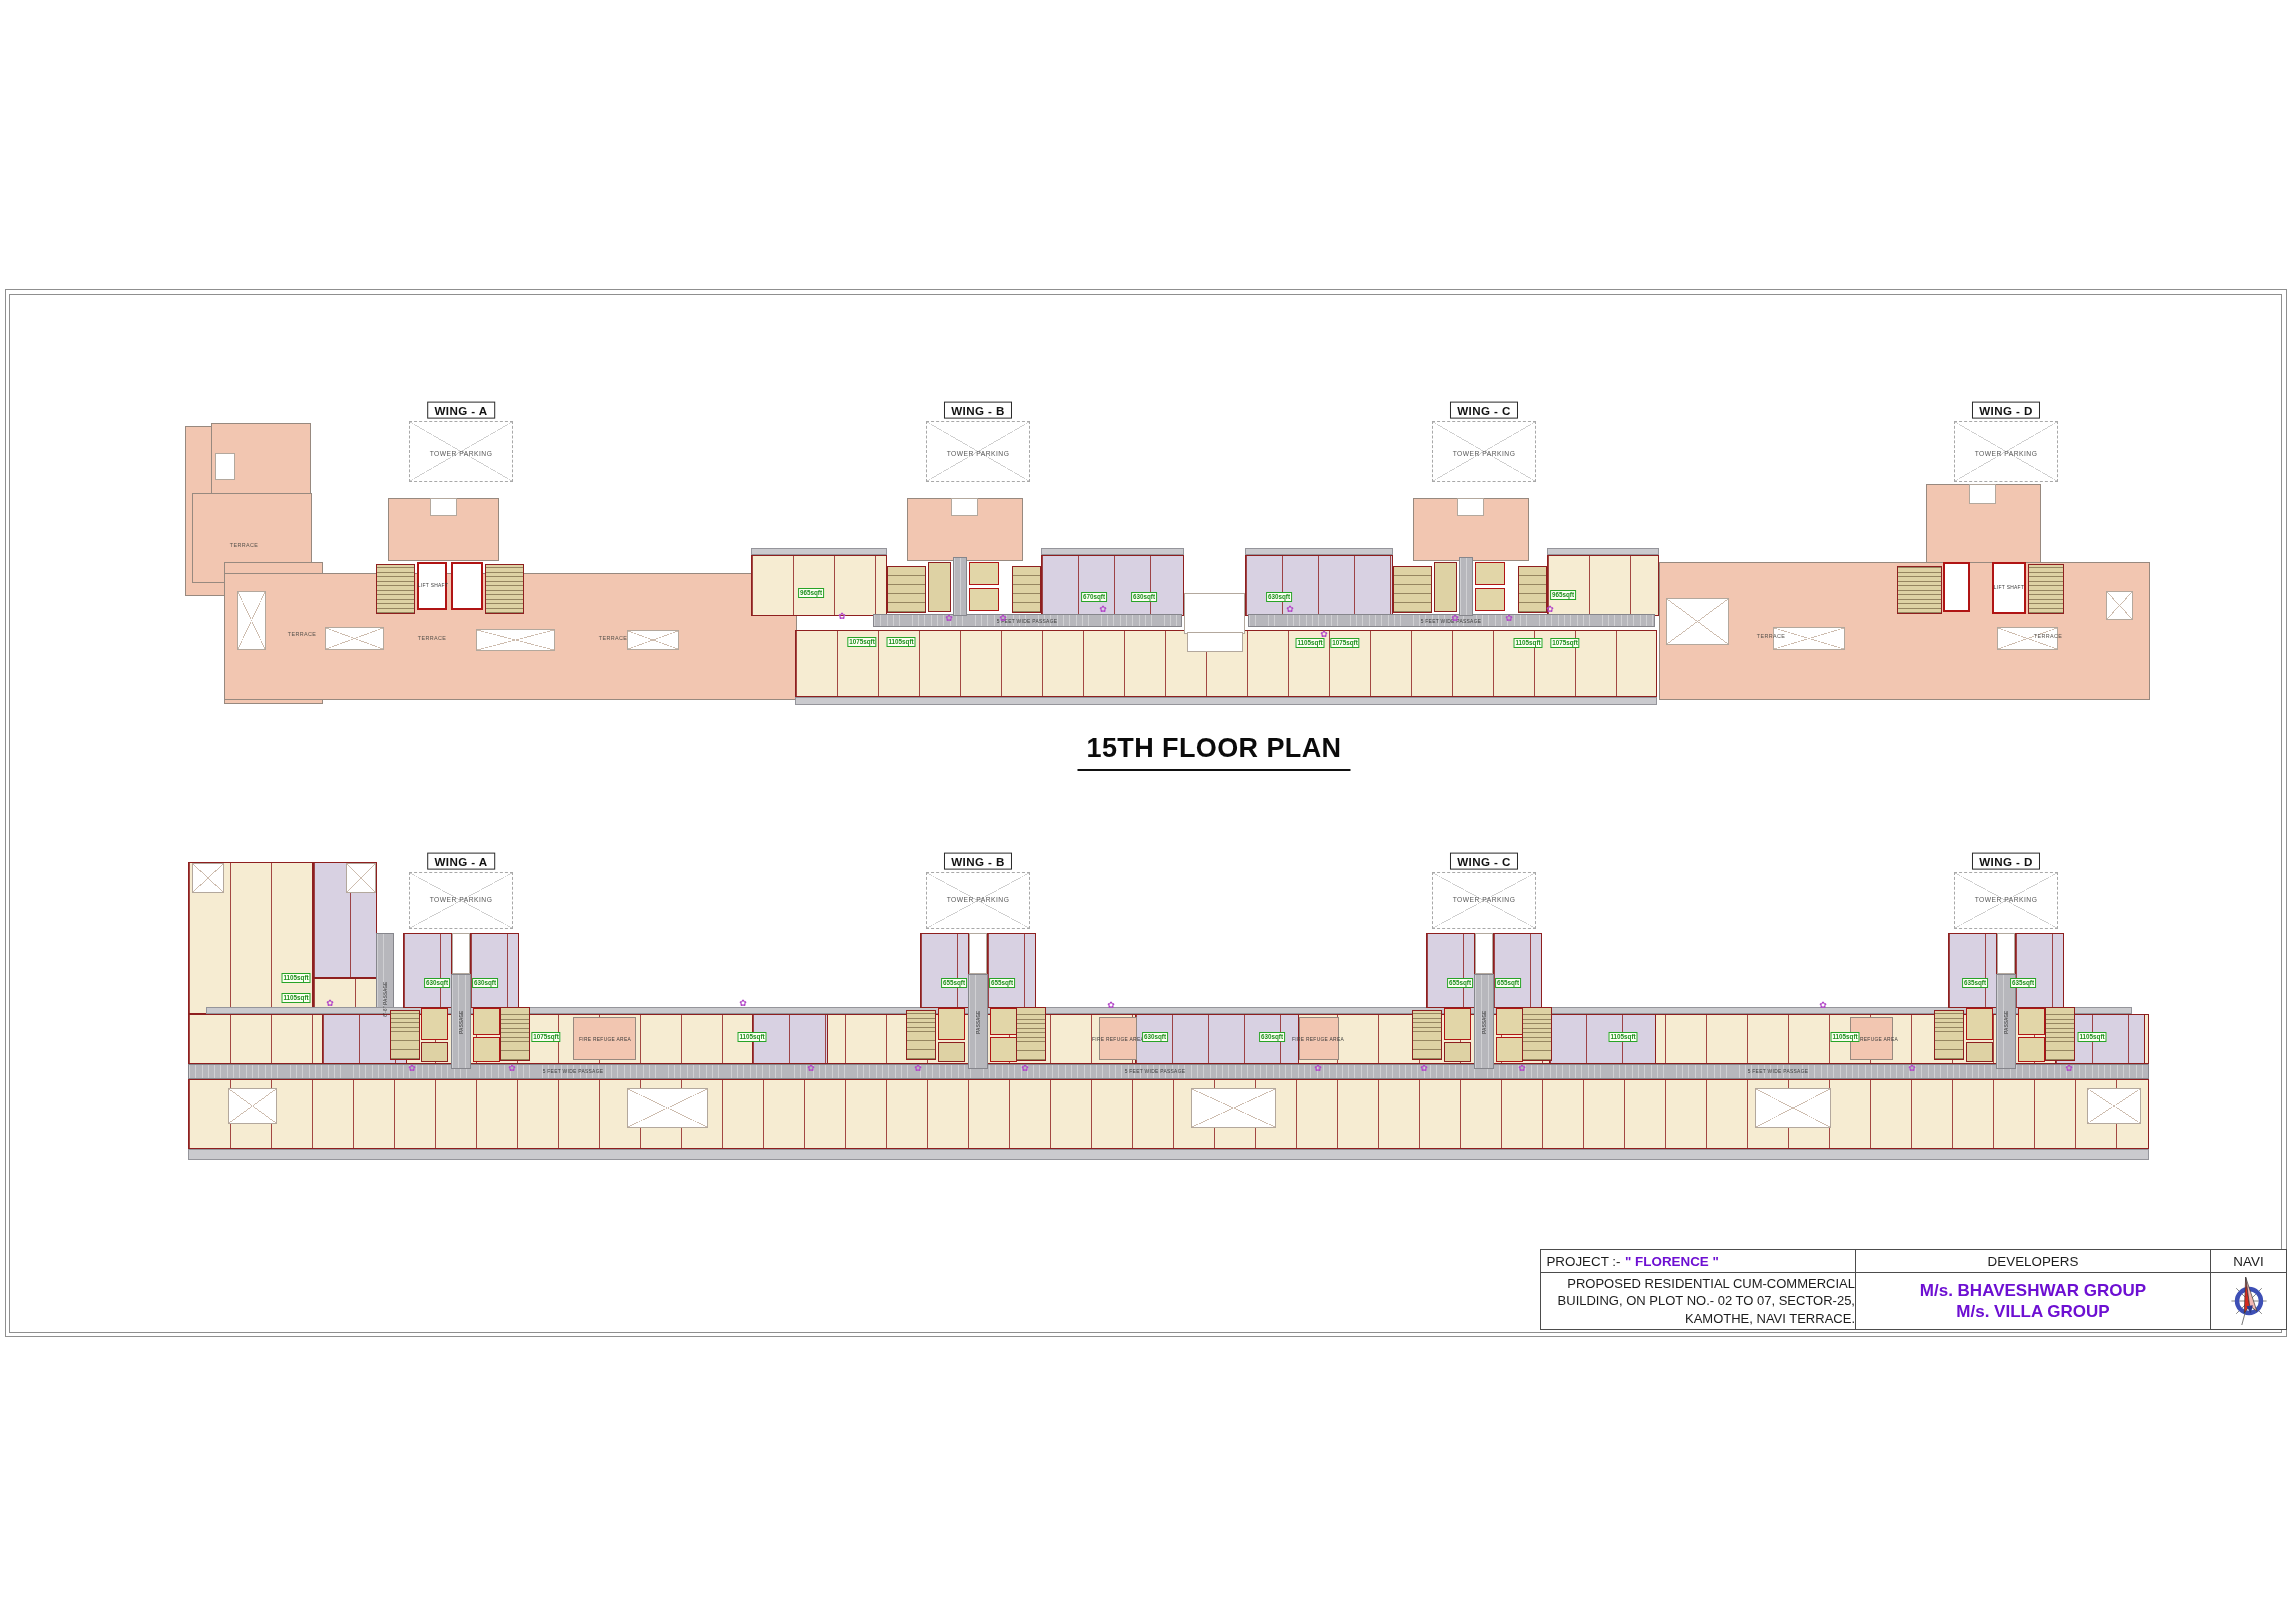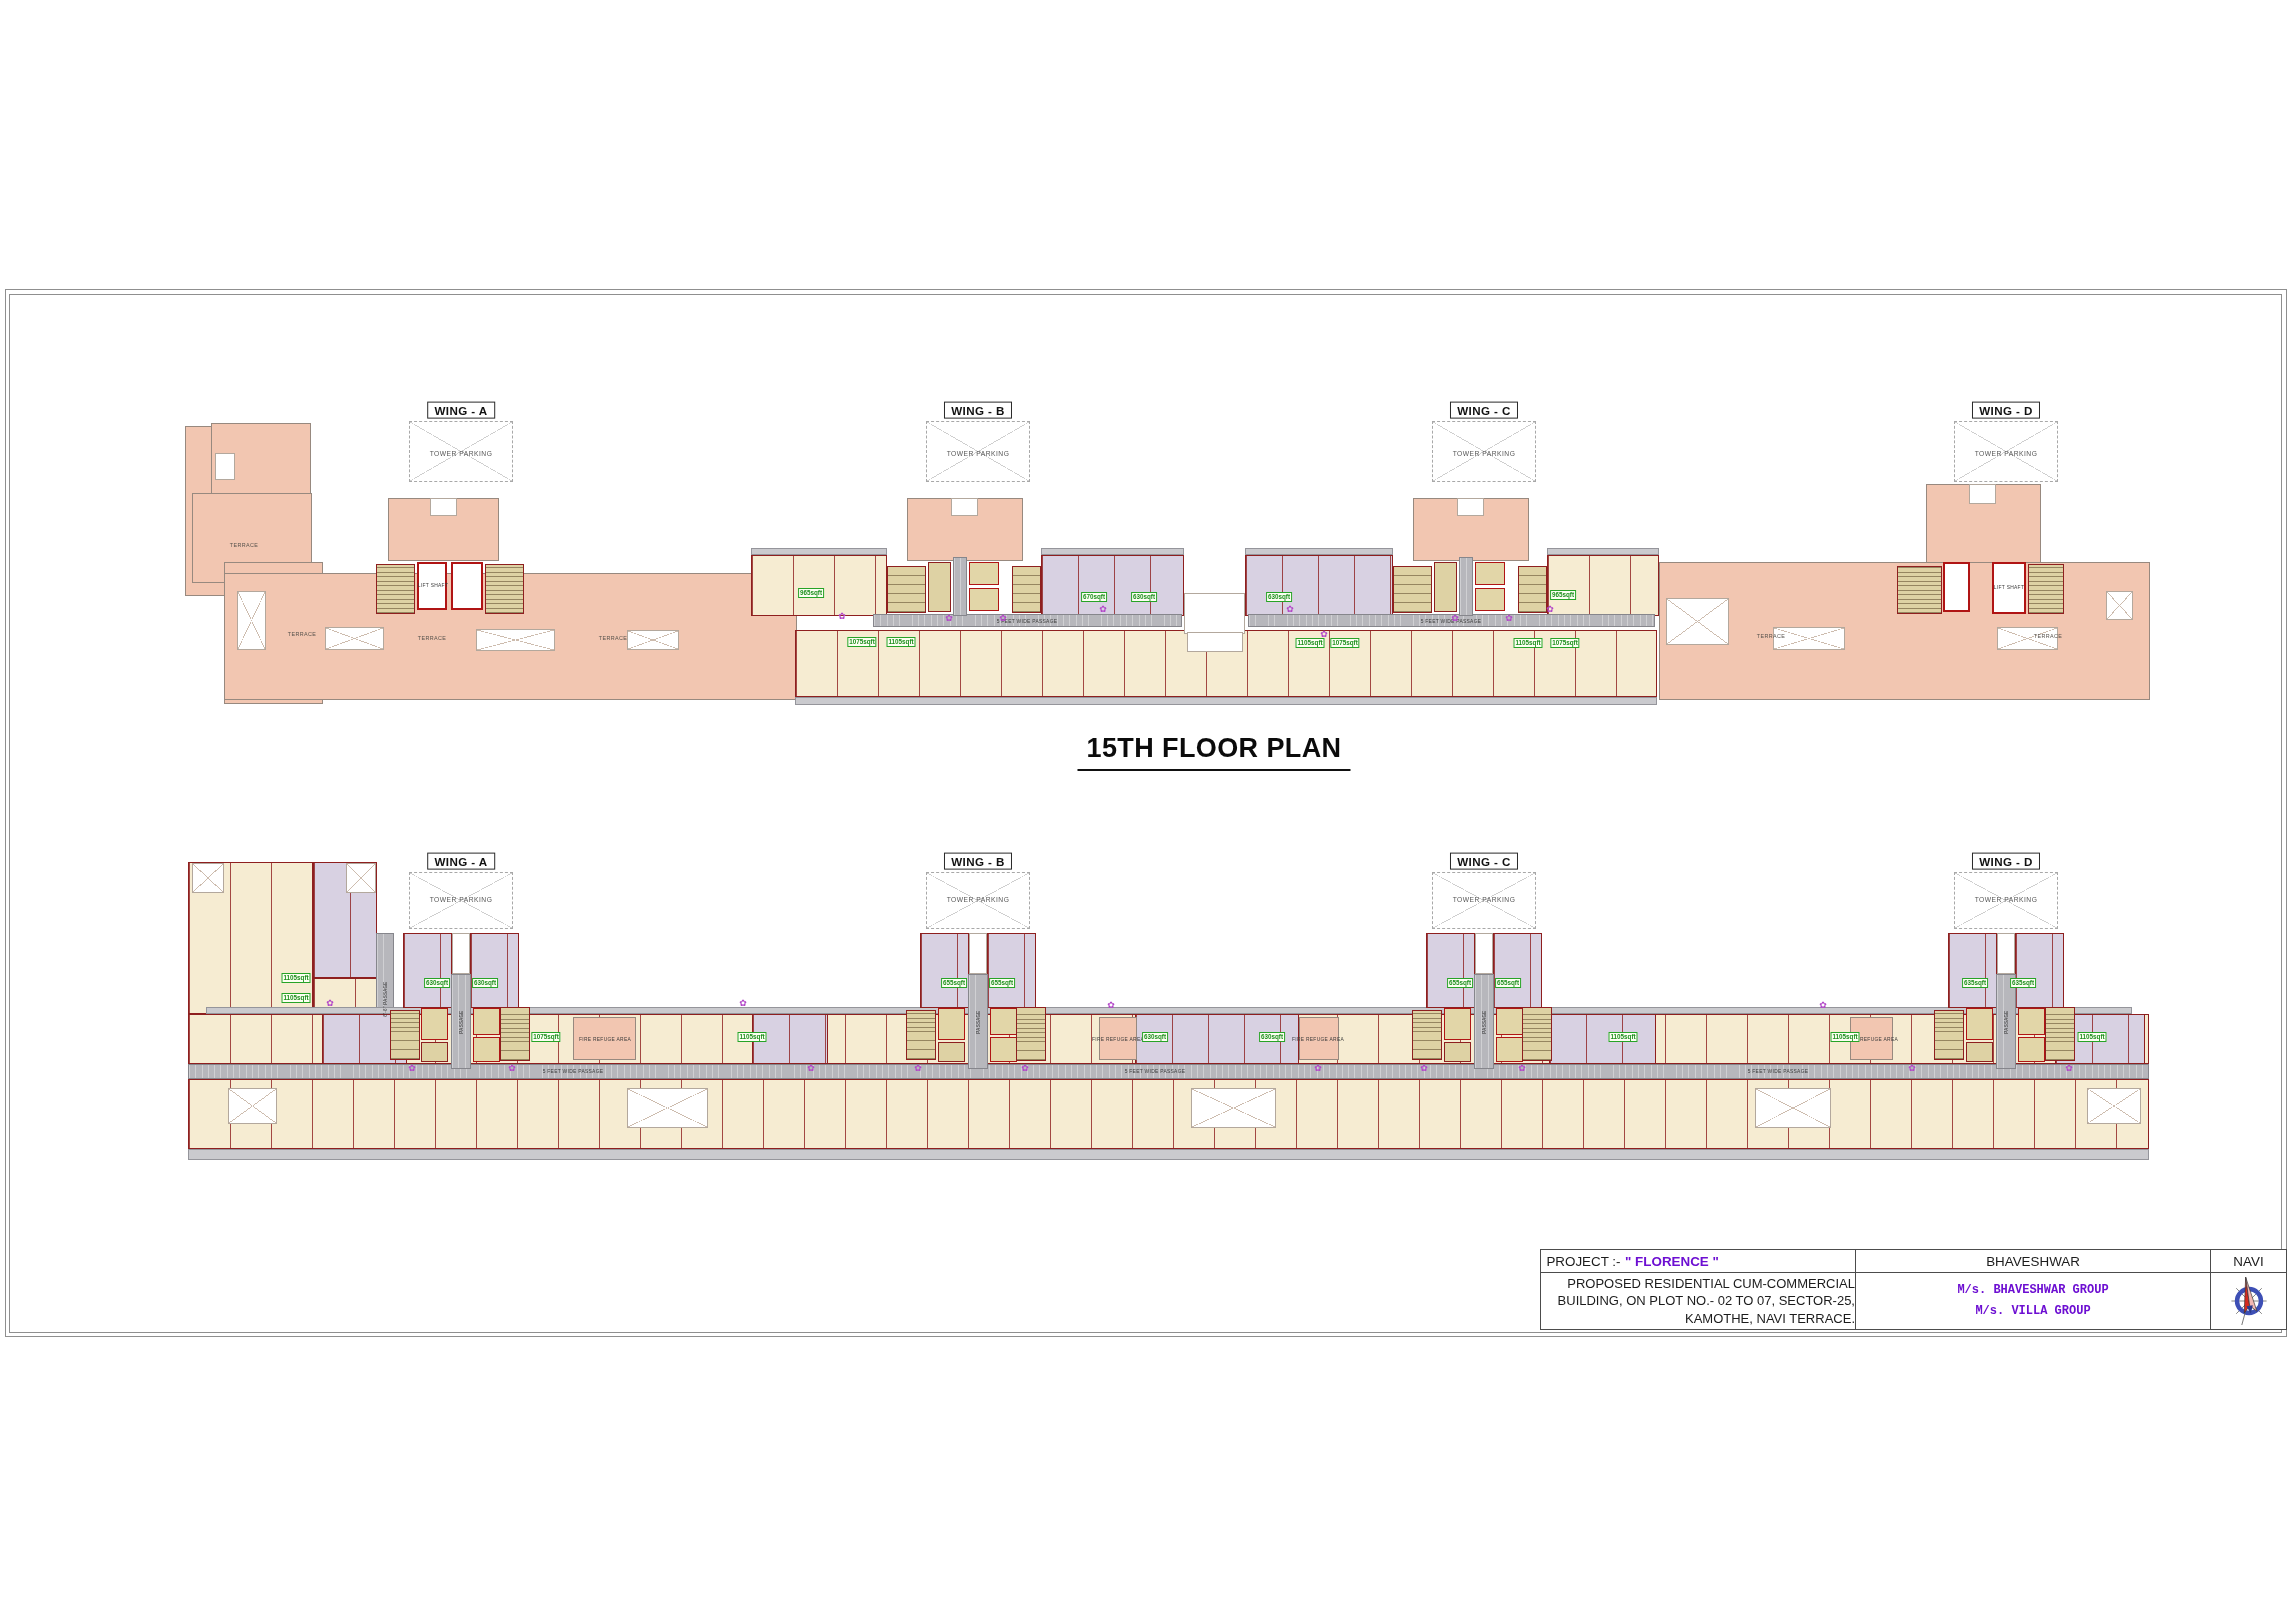--- a/index.html
+++ b/index.html
@@ -49,21 +49,21 @@
   #tblock{position:absolute;left:1540px;top:1249px;width:745px;height:79px;border:1.3px solid #4c4c4c;
           display:grid;grid-template-columns:315px 355px 75px;grid-template-rows:23px 56px;
           background:#fff;font-size:13.4px;color:#1c1c1c;z-index:40;}
   #tblock > div{box-sizing:border-box;border-right:1.1px solid #4c4c4c;border-bottom:1.1px solid #4c4c4c;overflow:hidden;}
   #tblock > div:nth-child(3n){border-right:none;}
   #tblock > div:nth-child(n+4){border-bottom:none;}
   .tb-c{display:flex;align-items:center;justify-content:center;text-align:center;}
   .tb-l{display:flex;align-items:center;padding-left:5.4px;}
   .purple{color:#6d0fd2;font-weight:bold;}
   .addr{font-size:13px;line-height:17.5px;padding:1.8px 0 0 5.4px;text-align:right;}
-  .devs{flex-direction:column;font-size:12px;line-height:21.5px;font-family:Liberation Mono, monospace;}
+  .devs{flex-direction:column;font-size:17px;line-height:21.5px;}
 </style>
 </head>
 <body>
 
 <div id="sheet">
   <div class="frame" style="left:4.5px;top:289px;width:2280px;height:1046px;"></div>
   <div class="frame" style="left:9px;top:294px;width:2271px;height:1037px;"></div>
 
   <div class="plan">
       <div class="blk sal" style="left: 185px; top: 426px; width: 52px; height: 170px;"></div>
@@ -290,21 +290,21 @@
       <div class="lbl flower" style="left: 2069px; top: 1068px;">✿</div>
     </div>
 
   <div id="title1" class="plan-title">15TH FLOOR PLAN</div>
 
   <div id="tblock">
     <div class="tb-l">
       <span>PROJECT :-</span>
       <span class="purple" style="margin-left:4.5px;">" FLORENCE "</span>
     </div>
-    <div class="tb-c">BHAVESHWAR</div>
+    <div class="tb-c">DEVELOPERS</div>
     <div class="tb-c">NAVI</div>
     <div class="addr">
       <div>PROPOSED RESIDENTIAL CUM-COMMERCIAL</div>
       <div>BUILDING, ON PLOT NO.- 02 TO 07, SECTOR-25,</div>
       <div>KAMOTHE, NAVI TERRACE.</div>
     </div>
     <div class="tb-c devs purple">
       <div>M/s. BHAVESHWAR GROUP</div>
       <div>M/s. VILLA GROUP</div>
     </div>

